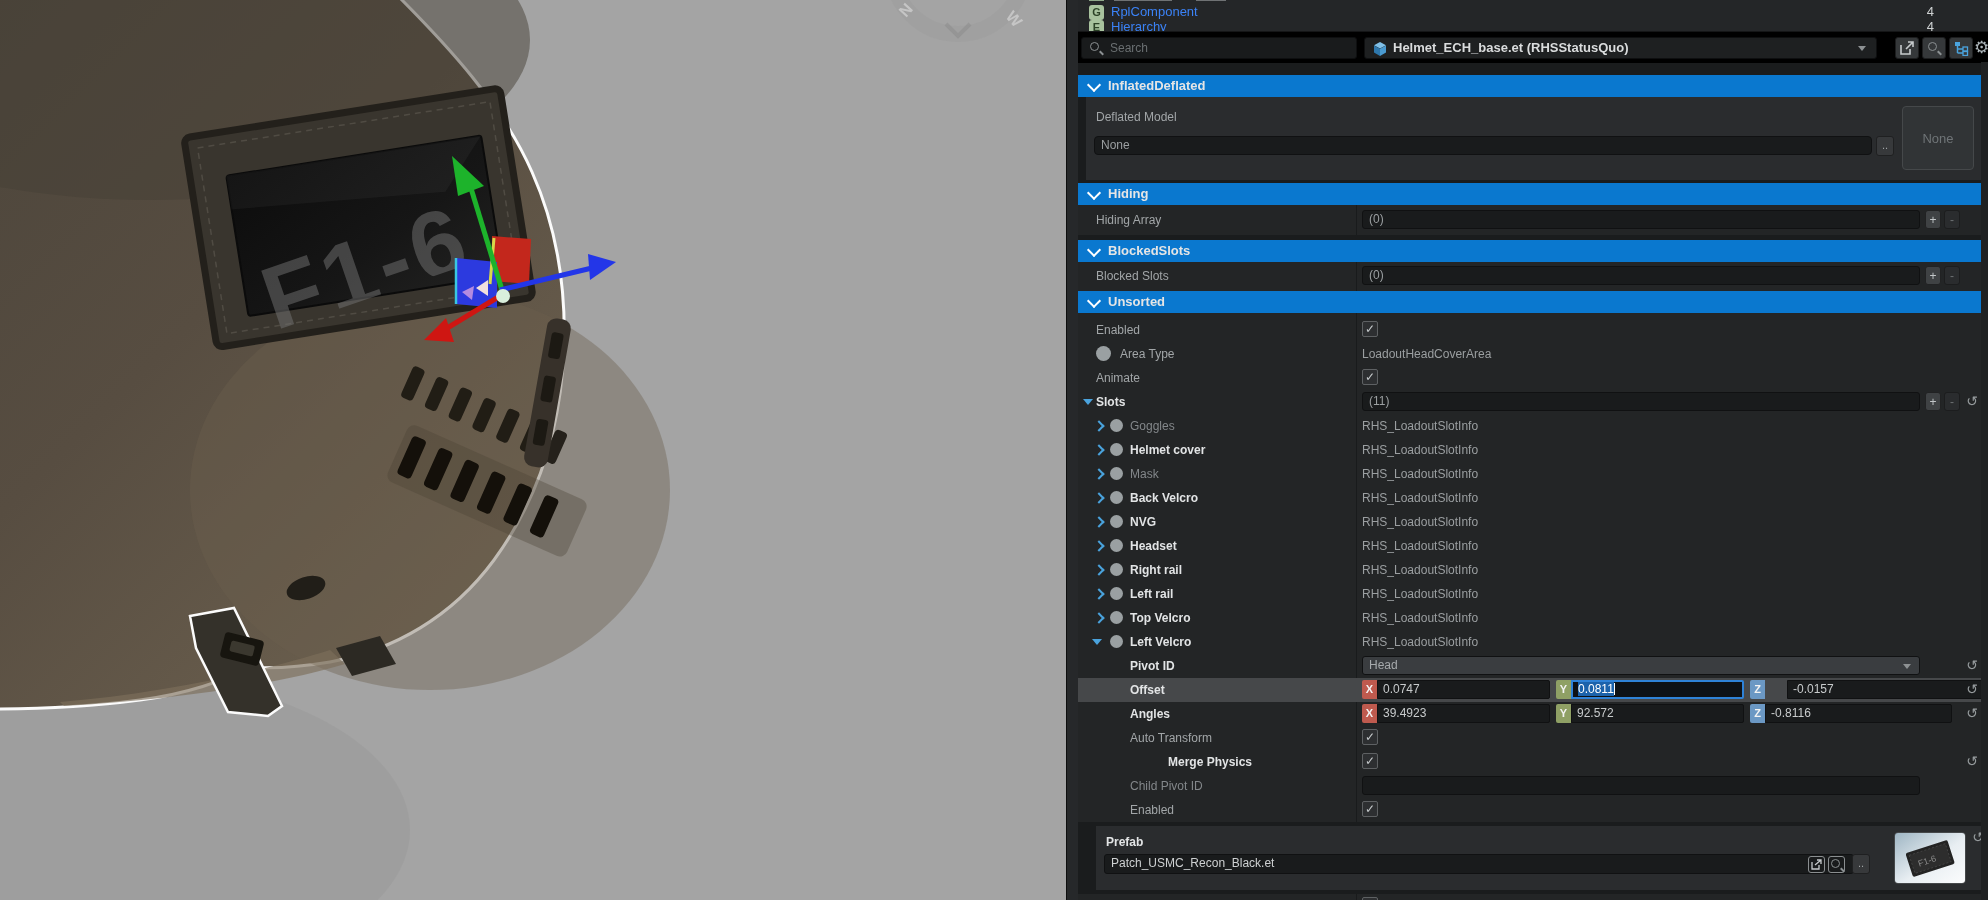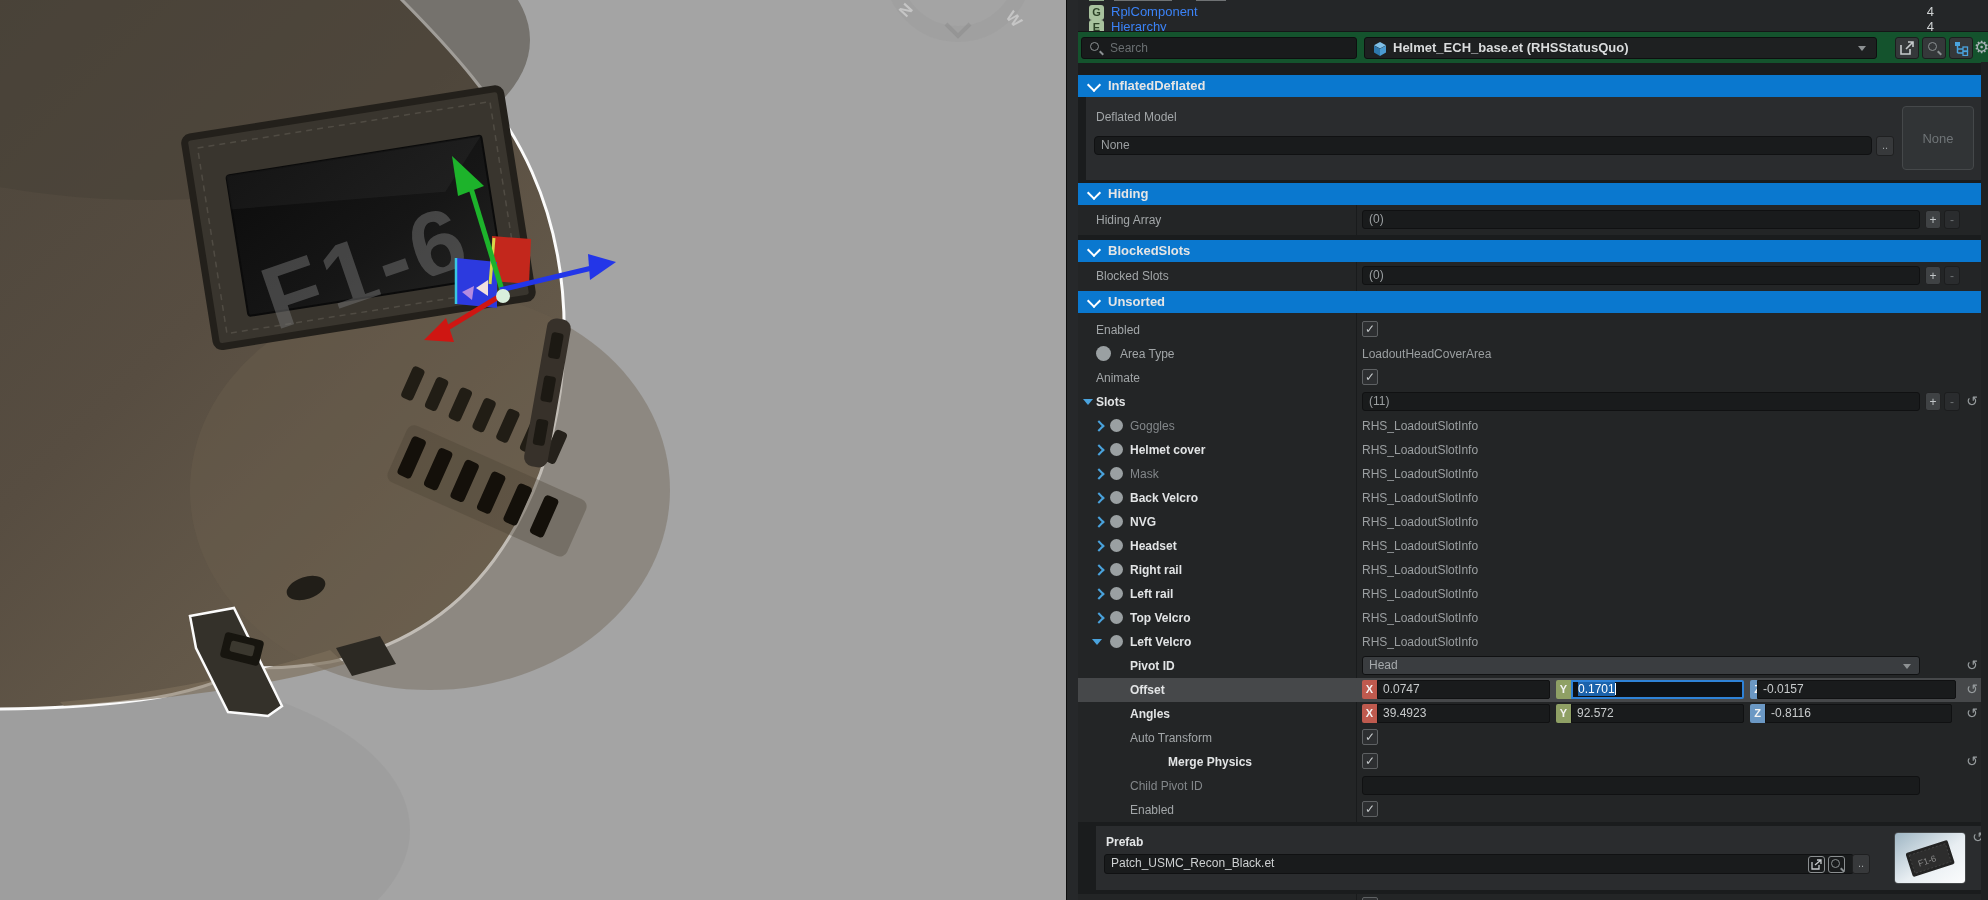--- a/index.html
+++ b/index.html
@@ -11,21 +11,21 @@
   .gutter{position:absolute;left:1066px;top:0;width:12px;height:900px;background:#26282a;border-left:1px solid #0d0e0e;}
   .panel{position:absolute;left:1078px;top:0;width:910px;height:900px;background:#1a1c1d;overflow:hidden;font-size:12px;}
   
   .comps{position:absolute;left:0;top:0;width:910px;height:31px;background:#242628;}
   .comprow{position:absolute;left:0;width:910px;height:16px;}
   .compicon{position:absolute;left:11px;top:1px;width:15px;height:15px;border-radius:3px;background:#a8c29e;
             color:#2c4227;font-weight:bold;font-size:11px;text-align:center;line-height:15px;}
   .complabel{position:absolute;left:33px;top:0;line-height:16px;color:#3b82f6;font-size:13px;}
   .compcount{position:absolute;right:54px;top:0;width:40px;text-align:right;line-height:16px;color:#ced1d2;font-size:13px;}
   
-  .toolbar{position:absolute;left:0;top:31px;width:910px;height:31px;background:#14532d;border-top:1px solid #151617;}
+  .toolbar{position:absolute;left:0;top:31px;width:910px;height:31px;background:#000000;border-top:1px solid #151617;}
   .searchbox{position:absolute;left:3px;top:5px;width:276px;height:22px;background:#191b1c;border:1px solid #0e0f10;border-radius:3px;box-sizing:border-box;}
   .searchbox .ph{position:absolute;left:28px;top:0;line-height:20px;color:#6a6f71;font-size:12px;}
   .mag{position:absolute;width:15px;height:15px;}
   .mag::before{content:"";position:absolute;left:1px;top:1px;width:7px;height:7px;border:1.8px solid #8b9092;border-radius:50%;}
   .mag::after{content:"";position:absolute;left:10px;top:11px;width:5px;height:2px;background:#8b9092;transform:rotate(45deg);}
   .objbox{position:absolute;left:286px;top:5px;width:513px;height:22px;background:#1e2021;border:1px solid #0e0f10;border-radius:3px;box-sizing:border-box;}
   .objname{position:absolute;left:28px;top:0;line-height:20px;color:#dadcdd;font-weight:bold;font-size:13px;white-space:nowrap;}
   .ddown{position:absolute;width:0;height:0;border-left:4px solid transparent;border-right:4px solid transparent;border-top:5px solid #8d9193;}
   .tbtn{position:absolute;top:5px;width:24px;height:22px;background:#35383a;border:1px solid #1c1d1e;border-radius:3px;box-sizing:border-box;}
   .gear{position:absolute;left:896px;top:4px;width:26px;height:24px;color:#a9b2b6;font-size:17px;line-height:24px;}
@@ -373,24 +373,24 @@
     </div>
 
     <div class="row hl" style="top:678px;">
       <span class="lbl b" style="left:52px;">Offset</span>
       <span class="tag tagx" style="left:284px;">X</span>
       <div class="numf" style="left:299px;width:173px;">
         <span>0.0747</span>
       </div>
       <span class="tag tagy" style="left:478px;">Y</span>
       <div class="numf focus" style="left:493px;width:173px;">
-        <span class="selsp">0.1701</span><span class="caret"></span>
+        <span class="selsp">0.0811</span><span class="caret"></span>
       </div>
       <span class="tag tagz" style="left:672px;">Z</span>
-      <div class="numf" style="left:679px;width:199px;">
+      <div class="numf" style="left:709px;width:199px;">
         <span>-0.0157</span>
       </div>
       <div class="revert" style="left:886px;top:2px;"></div>
     </div>
 
     <div class="row" style="top:702px;">
       <span class="lbl b" style="left:52px;">Angles</span>
       <span class="tag tagx" style="left:284px;">X</span>
       <div class="numf" style="left:299px;width:173px;">
         <span>39.4923</span>

